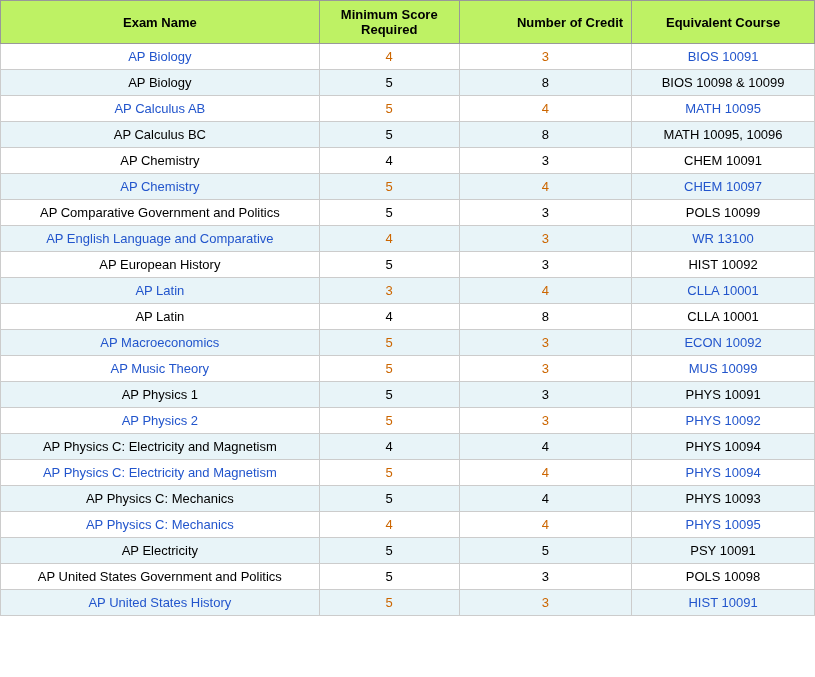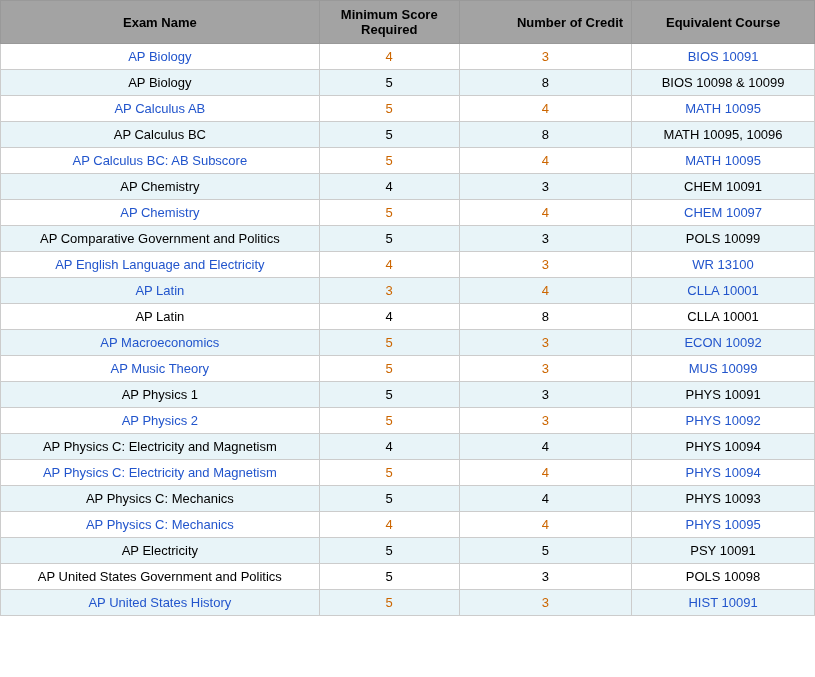--- a/index.html
+++ b/index.html
@@ -7,21 +7,21 @@
       font-family: Arial, sans-serif;
       font-size: 13px;
       background: #fff;
       width: 815px;
     }
     table {
       width: 815px;
       border-collapse: collapse;
     }
     th {
-      background: #a3a3a3;
+      background: #bef264;
       border: 1px solid #999;
       padding: 6px 8px;
       font-weight: bold;
       font-size: 13px;
       text-align: center;
     }
     td {
       border: 1px solid #ccc;
       padding: 5px 8px;
       text-align: center;
@@ -75,48 +75,48 @@
         <td class="highlight-orange">4</td>
         <td class="highlight-text">MATH 10095</td>
       </tr>
       <tr>
         <td>AP Calculus BC</td>
         <td>5</td>
         <td>8</td>
         <td>MATH 10095, 10096</td>
       </tr>
       <tr>
-        <td class="highlight-text">AP Calculus BC: AB Subscore</td>
-        <td class="highlight-orange">5</td>
-        <td class="highlight-orange">4</td>
-        <td class="highlight-text">MATH 10095</td>
-      </tr>
-      <tr>
         <td>AP Chemistry</td>
         <td>4</td>
         <td>3</td>
         <td>CHEM 10091</td>
       </tr>
       <tr>
         <td class="highlight-text">AP Chemistry</td>
         <td class="highlight-orange">5</td>
         <td class="highlight-orange">4</td>
         <td class="highlight-text">CHEM 10097</td>
       </tr>
       <tr>
         <td>AP Comparative Government and Politics</td>
         <td>5</td>
         <td>3</td>
         <td>POLS 10099</td>
       </tr>
       <tr>
-        <td class="highlight-text">AP English Language and Electricity</td>
+        <td class="highlight-text">AP English Language and Comparative</td>
         <td class="highlight-orange">4</td>
         <td class="highlight-orange">3</td>
         <td class="highlight-text">WR 13100</td>
+      </tr>
+      <tr>
+        <td>AP European History</td>
+        <td>5</td>
+        <td>3</td>
+        <td>HIST 10092</td>
       </tr>
       <tr>
         <td class="highlight-text">AP Latin</td>
         <td class="highlight-orange">3</td>
         <td class="highlight-orange">4</td>
         <td class="highlight-text">CLLA 10001</td>
       </tr>
       <tr>
         <td>AP Latin</td>
         <td>4</td>

